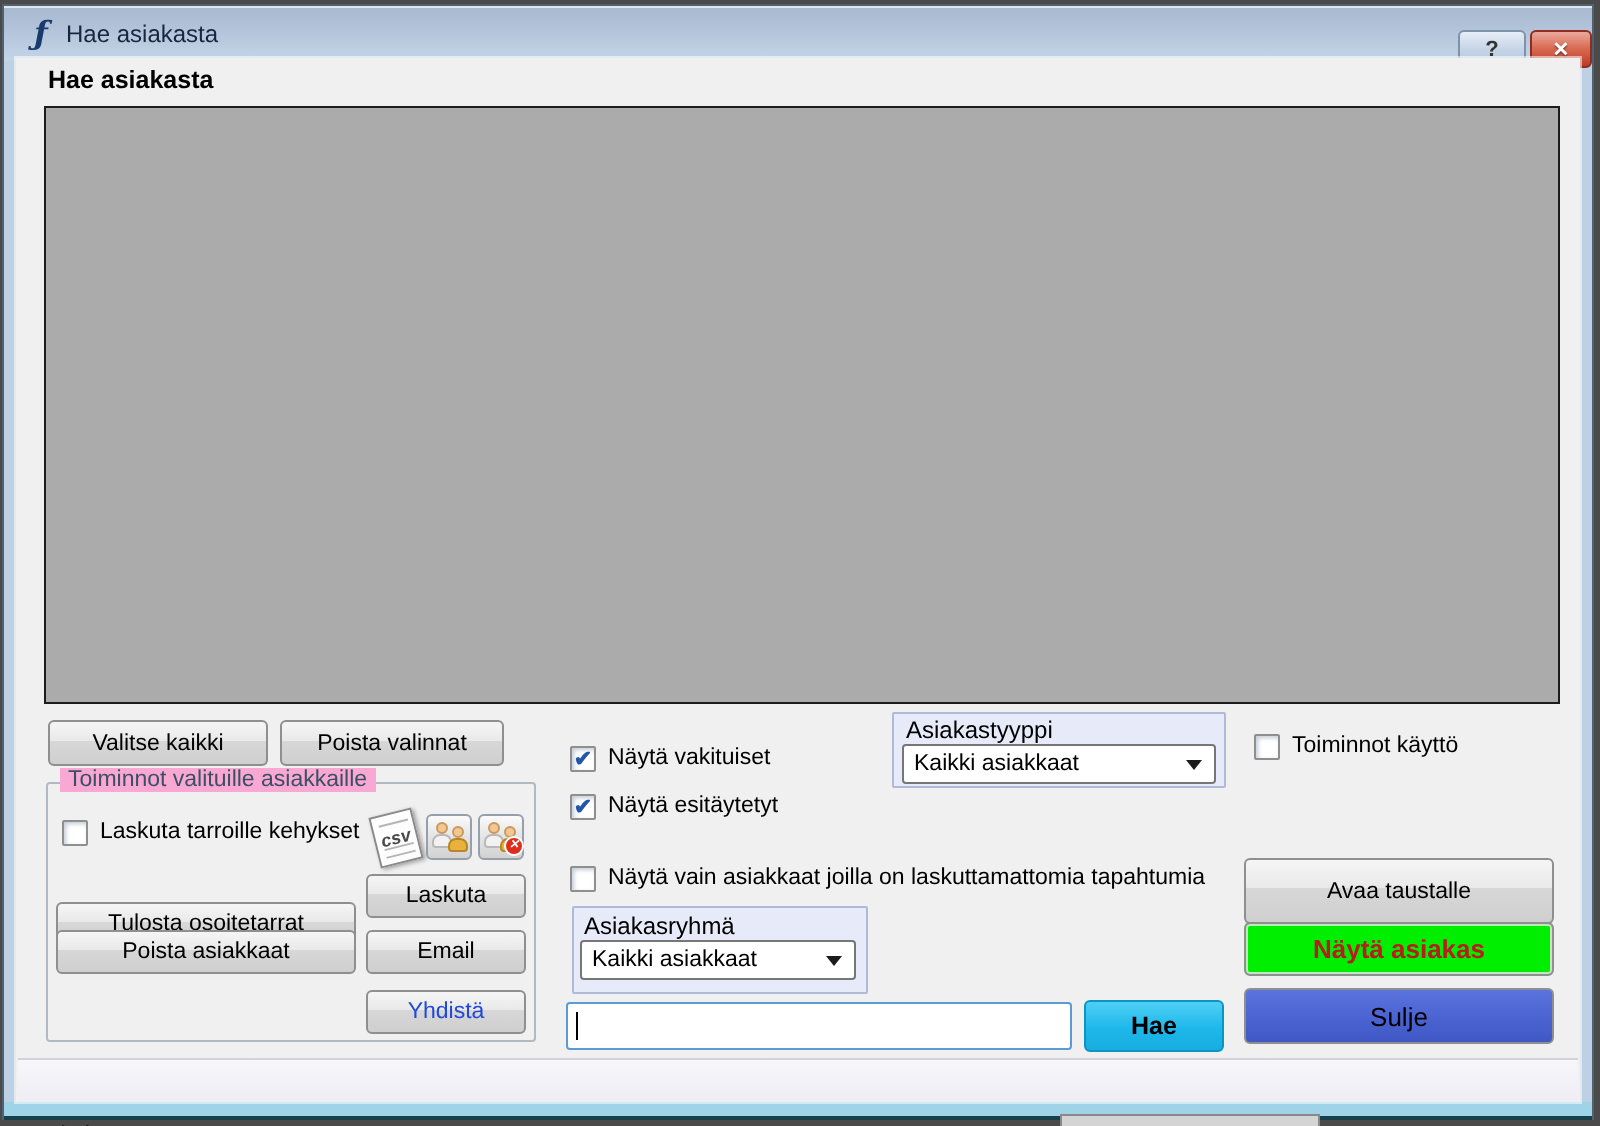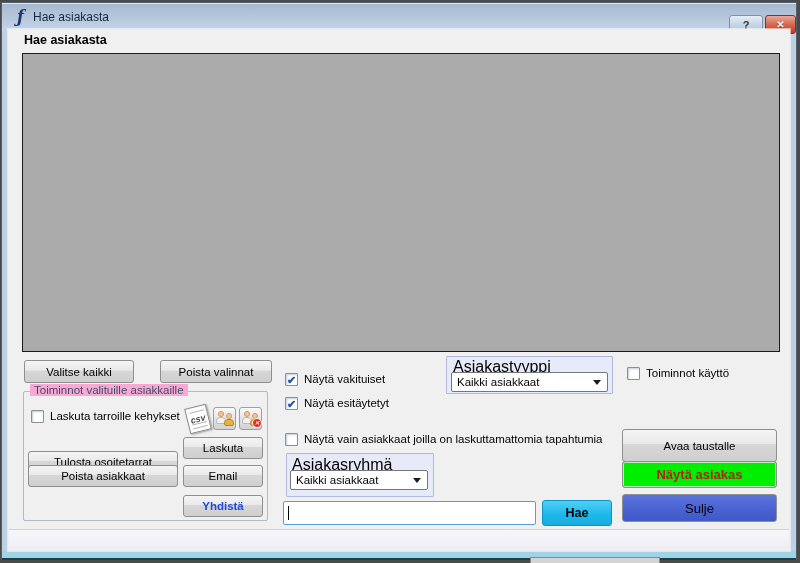--- a/index.html
+++ b/index.html
@@ -25,27 +25,27 @@
   
   .btn{display:flex;align-items:center;justify-content:center;font-size:11.5px;color:#000;
     background:linear-gradient(#f5f5f5,#e9e9e9 45%,#d7d7d7 46%,#cfcfcf);border:1px solid #8e8f8f;border-radius:3px;cursor:default;white-space:nowrap;}
   .cb{width:13px;height:13px;background:#fff;border:1px solid #8f8f8f;border-radius:1px;
     box-shadow:inset 1px 1px 2px rgba(120,140,160,.45);display:flex;align-items:center;justify-content:center;}
   .cb .check{position:static;font-size:11px;line-height:10px;font-weight:bold;color:#2456a8;}
   .cb-label{font-size:11.5px;color:#000;white-space:nowrap;line-height:13px;}
   .combo{background:#fff;border:1px solid #767676;border-radius:2px;display:flex;align-items:center;padding-left:5px;font-size:11.5px;color:#000;}
   .combo .arrow{position:absolute;right:6px;top:7px;width:0;height:0;border:4px solid transparent;border-top:5px solid #1b1b1b;}
   .bluegroup{background:#e7ebf9;border:1px solid #b0b9da;border-radius:1px;}
-  .bluegroup-label{font-size:16px;color:#000;white-space:nowrap;}
+  .bluegroup-label{font-size:12px;color:#000;white-space:nowrap;}
 
   
   .page-heading{left:24px;top:33px;font-size:12.5px;font-weight:bold;color:#000;}
   .list-panel{left:22px;top:53px;width:758px;height:299px;background:#ababab;border:1px solid #1c1c1c;}
   .btn-select-all{left:24px;top:360px;width:110px;height:23px;}
-  .btn-clear-sel{left:160px;top:360px;width:112px;height:23px;}
+  .btn-clear-sel{left:140px;top:360px;width:112px;height:23px;}
 
   .groupbox{left:23px;top:391px;width:245px;height:130px;border:1px solid #b0bac3;border-radius:2px;}
   .groupbox-label{left:30px;top:384px;background:#f9a8d4;padding:0 4px;font-size:11.5px;color:#3c5064;white-space:nowrap;}
 
   .cb-print-frames{left:31px;top:410px;}
   .lbl-print-frames{left:50px;top:410px;}
 
   .csv-icon{left:187px;top:406px;width:22px;height:26px;background:#fdfdfd;border:1px solid #8a8a8a;
     transform:rotate(-14deg);box-shadow:1px 1px 2px rgba(0,0,0,.35);}
   .csv-icon .line{left:3px;width:15px;height:1px;background:#b5b5b5;}
@@ -59,21 +59,21 @@
   .pb-back{left:0;top:6px;width:10px;height:7px;border-radius:4px 4px 2px 2px;background:#f2f2f2;border:1px solid #b9b9b9;}
   .ph-front{left:10px;top:2px;}
   .pb-front{left:8px;top:8px;width:10px;height:7px;border-radius:4px 4px 2px 2px;background:#e9b23d;border:1px solid #b8862a;}
   .badge-x{right:-2px;bottom:-2px;width:10px;height:10px;border-radius:50%;background:#e02c1c;border:1px solid #fff;
     color:#fff;font-size:6px;font-weight:bold;display:flex;align-items:center;justify-content:center;line-height:6px;}
 
   .btn-print-labels{left:28px;top:451px;width:150px;height:22px;}
   .btn-invoice{left:183px;top:437px;width:80px;height:22px;}
   .btn-delete-cust{left:28px;top:465px;width:150px;height:22px;}
   .btn-email{left:183px;top:465px;width:80px;height:22px;}
-  .btn-merge{left:183px;top:495px;width:80px;height:22px;color:#1f49d8;font-weight:bold;}
+  .btn-merge{left:183px;top:495px;width:80px;height:22px;color:#1f49d8;}
 
   .cb-regular{left:285px;top:373px;}   .lbl-regular{left:304px;top:373px;}
   .cb-prefilled{left:285px;top:397px;} .lbl-prefilled{left:304px;top:397px;}
 
   .group-type{left:446px;top:356px;width:167px;height:38px;}
   .group-type-label{left:453px;top:358px;}
   .combo-type{left:451px;top:372px;width:157px;height:20px;}
 
   .cb-advanced{left:627px;top:367px;}  .lbl-advanced{left:646px;top:367px;}
 

